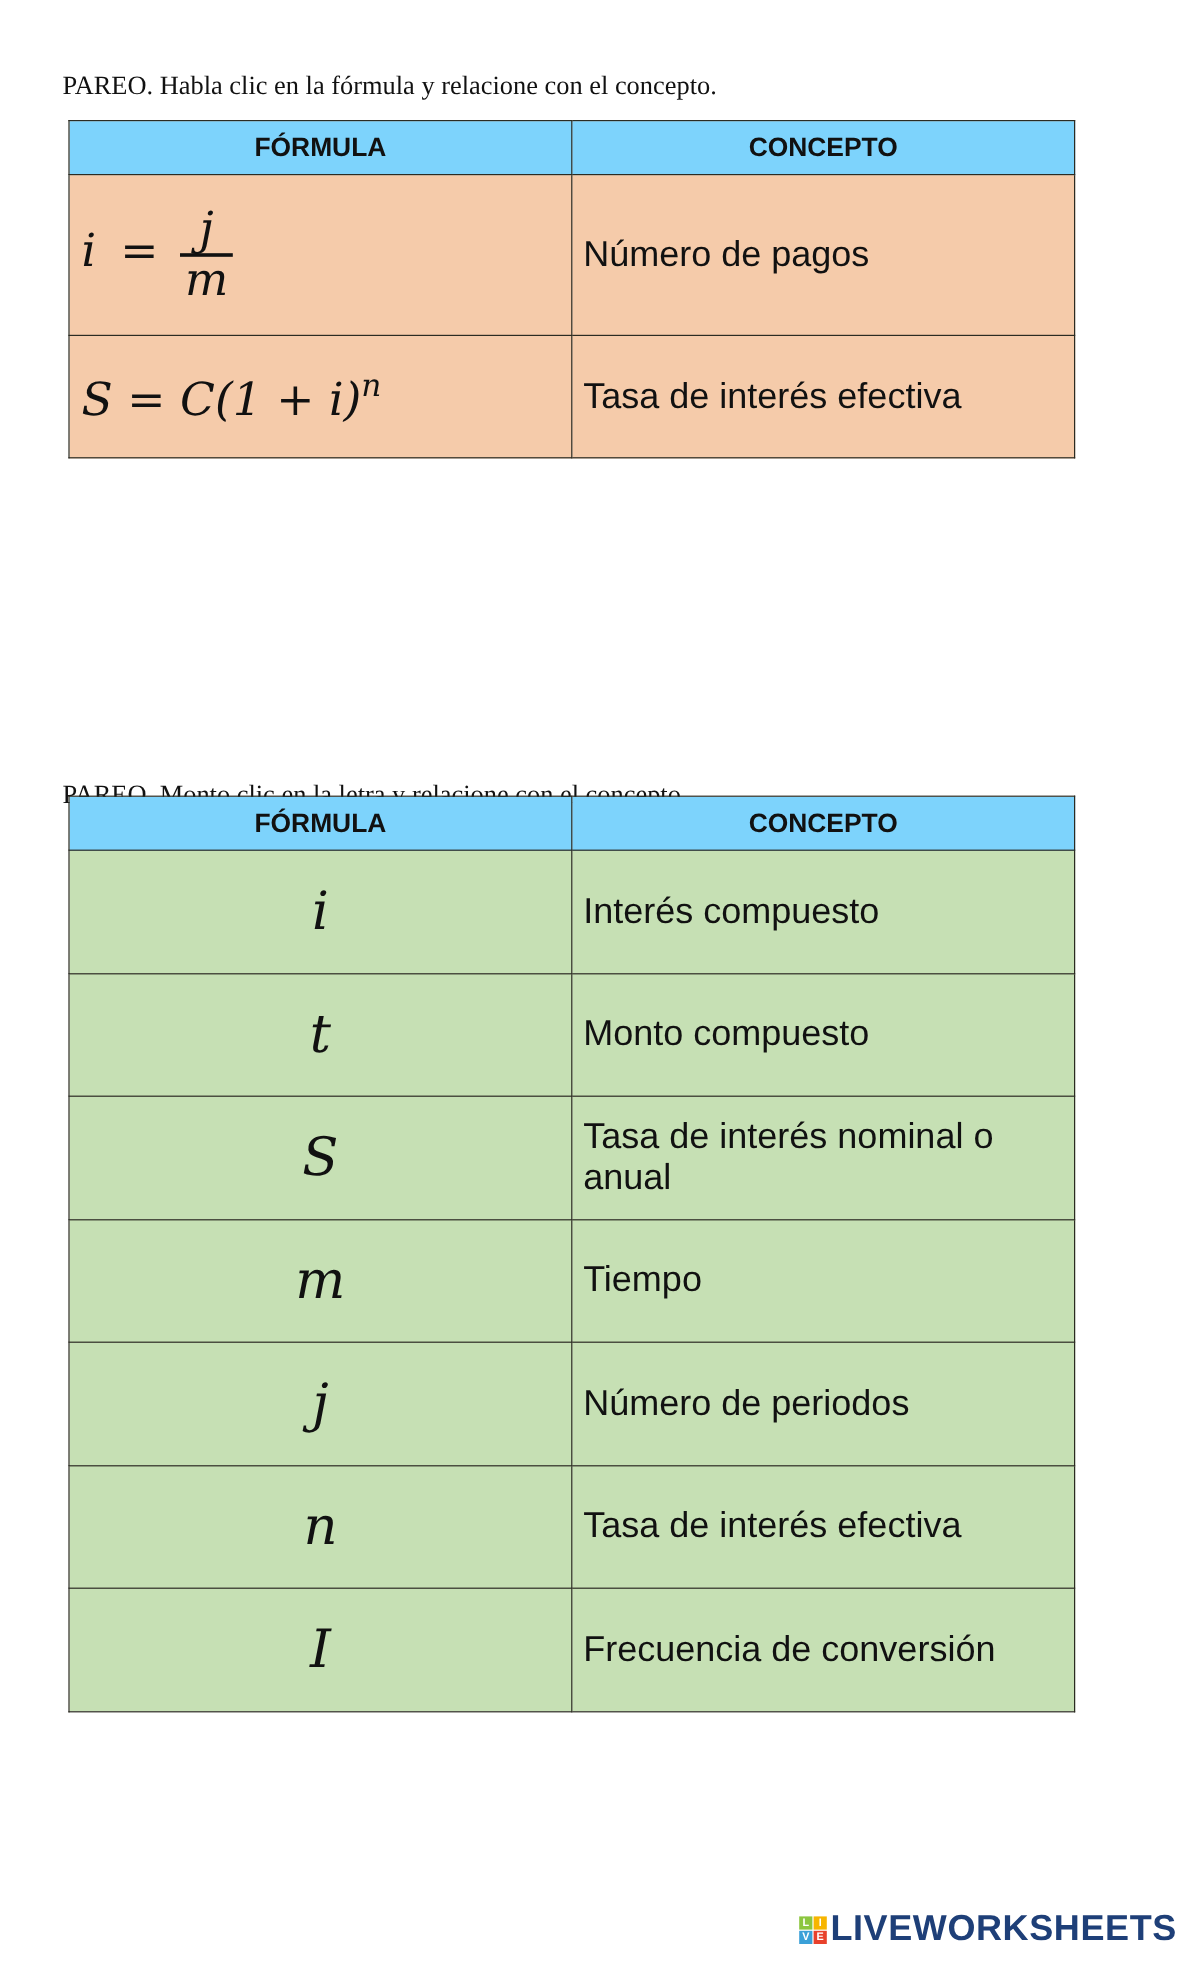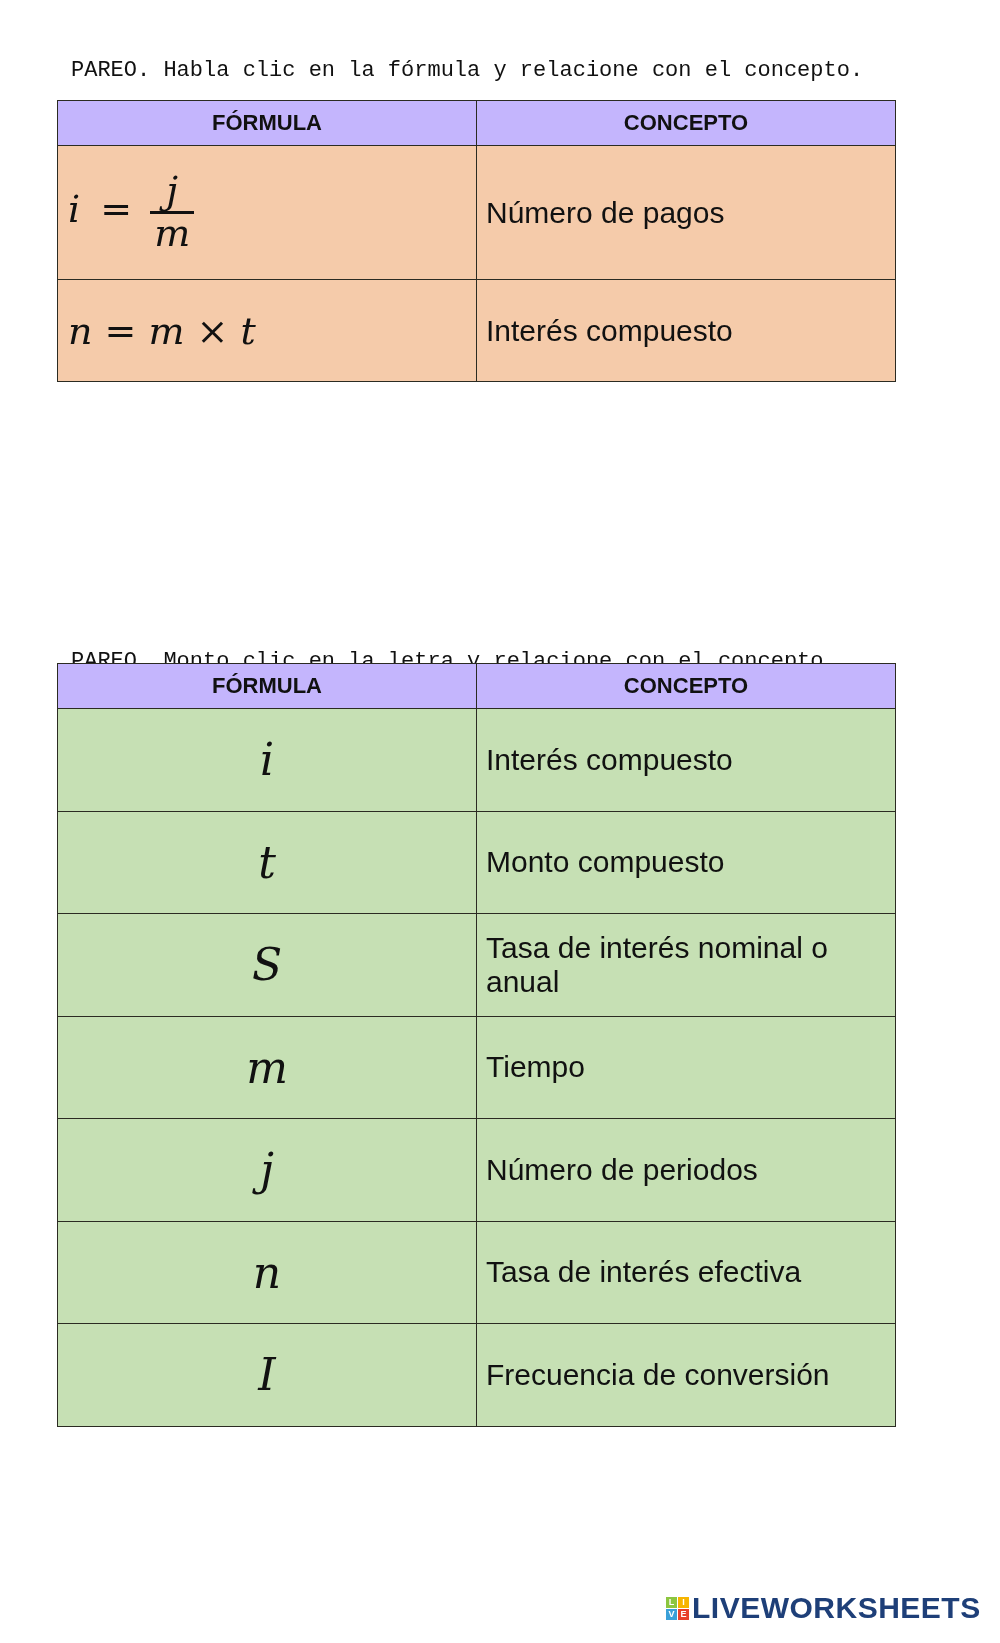--- a/index.html
+++ b/index.html
@@ -1,41 +1,41 @@
 <!DOCTYPE html>
 <html><head>
   <meta charset="utf-8">
   <style>
     * { box-sizing: border-box; margin: 0; padding: 0; }
     html, body { width: 1000px; height: 1643px; background: #ffffff; }
     body { position: relative; font-family: "Liberation Sans", sans-serif; color: #111; overflow: hidden; }
 
     .instruction {
-      position: absolute; left: 71px;
-      font-size: 22px; font-family: Liberation Mono, monospace;
+      position: absolute; left: 52px;
+      font-size: 22px; font-family: Liberation Serif, serif;
       color: #111; white-space: nowrap;
     }
     #inst1 { top: 58px; }
     #inst2 { top: 649px; }
 
     table.pareo {
       position: absolute; left: 57px; width: 838px;
       border-collapse: collapse; table-layout: fixed;
     }
     #table1 { top: 100px; }
     #table2 { top: 663px; }
 
     table.pareo col.c1 { width: 419px; }
     table.pareo col.c2 { width: 419px; }
 
     table.pareo th, table.pareo td {
       border: 1.5px solid #2b2b22;
     }
     table.pareo th {
-      background: #c4b5fd; height: 45px;
+      background: #7dd3fc; height: 45px;
       font-family: "Liberation Sans", sans-serif;
       font-weight: bold; font-size: 22px; text-align: center; color: #111;
     }
     #table1 td { background: #f5cbaa; }
     #table2 td { background: #c6e0b4; }
 
     td.formula {
       font-family: "DejaVu Serif", "Liberation Serif", serif;
       font-style: italic; font-size: 38px; padding-left: 10px; color: #111;
       white-space: nowrap;
@@ -93,22 +93,24 @@
         <span class="upright" style="margin-left:8px">=</span>
         <span class="frac">
           <span class="num">j</span>
           <span class="bar"></span>
           <span class="den">m</span>
         </span>
       </td>
       <td class="concept">Número de pagos</td>
     </tr>
     <tr style="height:102px">
-      <td class="formula">n = m × t</td>
-      <td class="concept">Interés compuesto</td>
+      <td class="formula">
+        <span>S = C(1 + i)</span><sup class="exp">n</sup>
+      </td>
+      <td class="concept">Tasa de interés efectiva</td>
     </tr>
   </tbody>
 </table>
 
 <div id="inst2" class="instruction">PAREO. Monto clic en la letra y relacione con el concepto.</div>
 
 <table id="table2" class="pareo">
   <colgroup>
       <col class="c1">
       <col class="c2">

